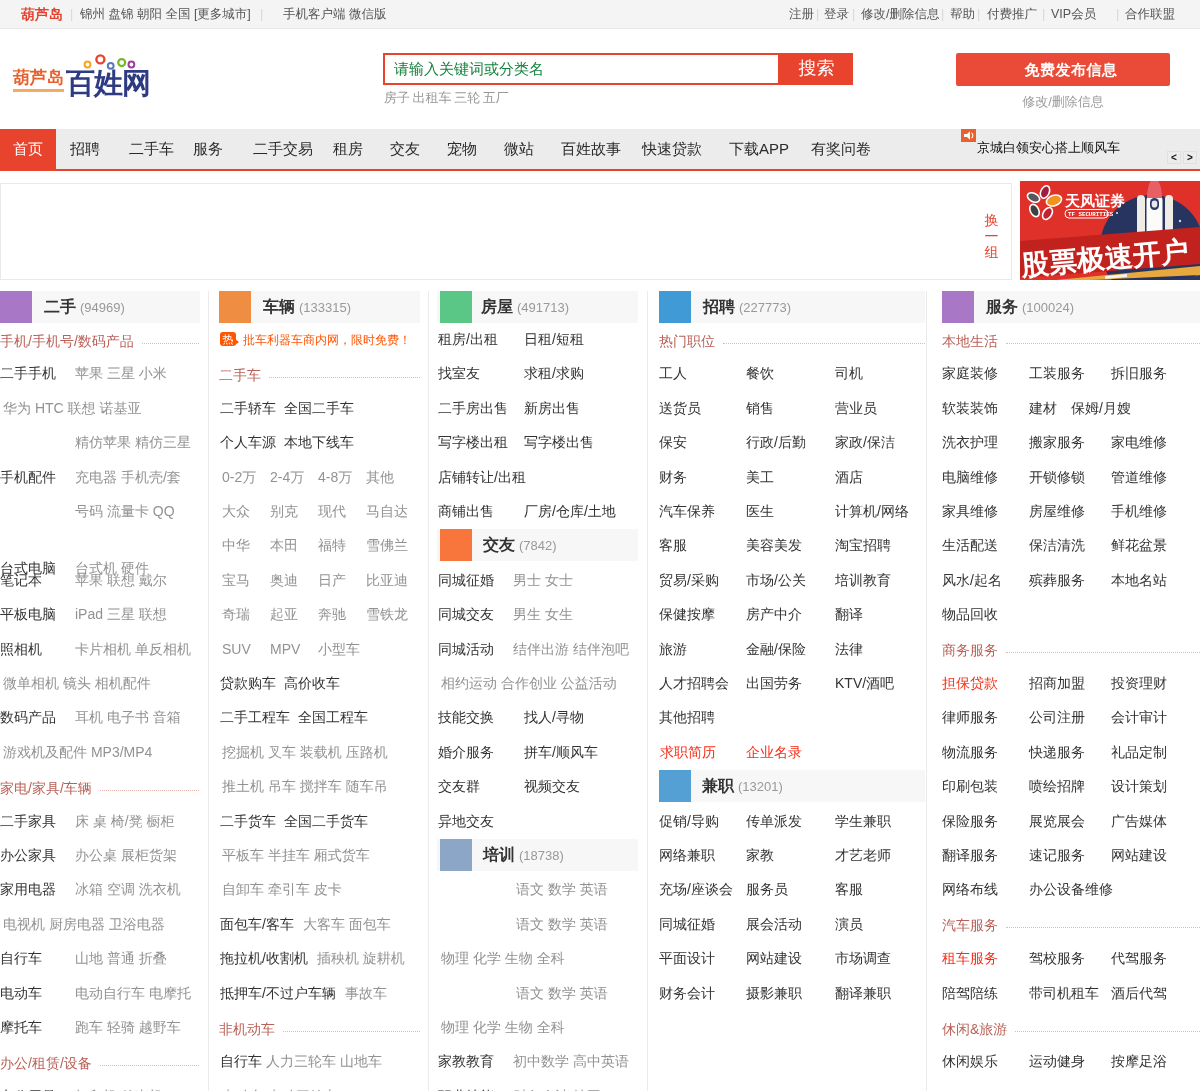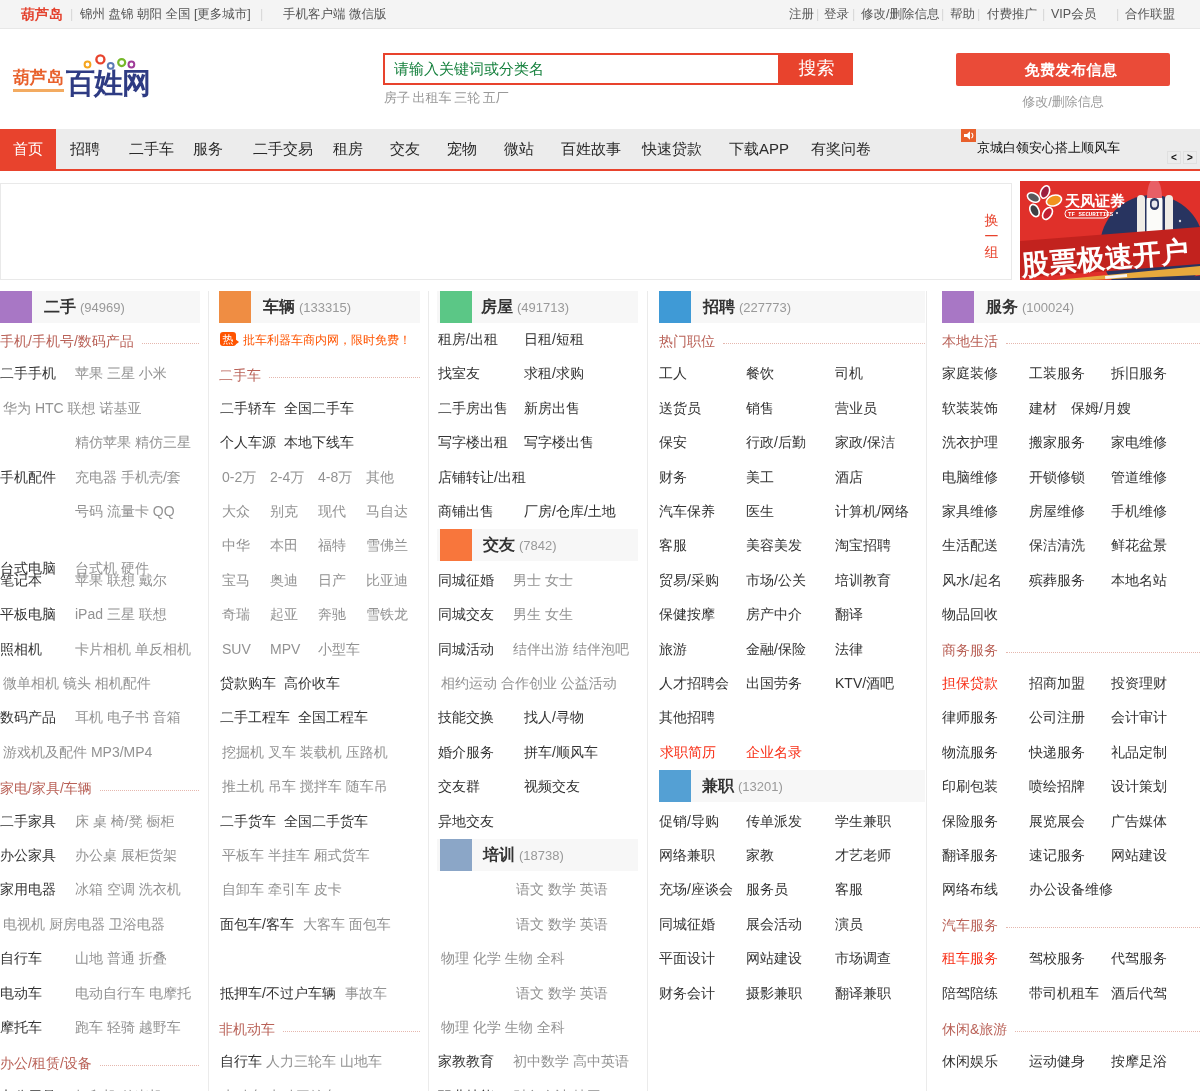--- a/index.html
+++ b/index.html
@@ -199,20 +199,21 @@
     <div class="row" style="left:219px;top:597.2px"><span class="ib gr" style="width:46px;margin-left:3px;">奇瑞</span><span class="ib gr" style="width:46px;margin-left:2px;">起亚</span><span class="ib gr" style="width:46px;margin-left:2px;">奔驰</span><span class="ib gr" style="margin-left:2px;">雪铁龙</span></div>
     <div class="row" style="left:219px;top:631.6px"><span class="ib gr" style="width:46px;margin-left:3px;">SUV</span><span class="ib gr" style="width:46px;margin-left:2px;">MPV</span><span class="ib gr" style="margin-left:2px;">小型车</span></div>
     <div class="row" style="left:219px;top:666.0px"><span class="ib lb" style="margin-left:1px;">贷款购车</span><span class="ib lb" style="margin-left:8px;">高价收车</span></div>
     <div class="row" style="left:219px;top:700.4px"><span class="ib lb" style="margin-left:1px;">二手工程车</span><span class="ib lb" style="margin-left:8px;">全国工程车</span></div>
     <div class="row" style="left:219px;top:734.8px"><span class="ib gr" style="margin-left:3px;">挖掘机 叉车 装载机 压路机</span></div>
     <div class="row" style="left:219px;top:769.2px"><span class="ib gr" style="margin-left:3px;">推土机 吊车 搅拌车 随车吊</span></div>
     <div class="row" style="left:219px;top:803.6px"><span class="ib lb" style="margin-left:1px;">二手货车</span><span class="ib lb" style="margin-left:8px;">全国二手货车</span></div>
     <div class="row" style="left:219px;top:838.0px"><span class="ib gr" style="margin-left:3px;">平板车 半挂车 厢式货车</span></div>
     <div class="row" style="left:219px;top:872.4px"><span class="ib gr" style="margin-left:3px;">自卸车 牵引车 皮卡</span></div>
     <div class="row" style="left:219px;top:906.8px"><span class="ib lb" style="margin-left:1px;">面包车/客车</span><span class="ib gr" style="margin-left:9px;">大客车 面包车</span></div>
+    <div class="row" style="left:219px;top:941.2px"><span class="ib lb" style="margin-left:1px;">拖拉机/收割机</span><span class="ib gr" style="margin-left:9px;">插秧机 旋耕机</span></div>
     <div class="row" style="left:219px;top:975.6px"><span class="ib lb" style="margin-left:1px;">抵押车/不过户车辆</span><span class="ib gr" style="margin-left:9px;">事故车</span></div>
     <div class="sh" style="left:219px;top:1012.0px;width:201px">非机动车<span class="dt"></span></div>
     <div class="row" style="left:219px;top:1044.4px"><span class="ib lb" style="margin-left:1px;">自行车</span><span class="ib gr" style="margin-left:4px;">人力三轮车 山地车</span></div>
     <div class="row" style="left:219px;top:1078.8px"><span class="ib gr" style="margin-left:3px;">电动车 电动三轮车</span></div>
     <div class="hdr" style="left:437px;top:291px;width:201px"></div>
     <div class="hsq" style="left:440px;top:291px;background:#5bc786"></div>
     <div class="htitle" style="left:481px;top:291px">房屋</div>
     <div class="hcount" style="left:517px;top:291px">(491713)</div>
     <div class="row" style="left:437px;top:322.0px"><span class="ib lb" style="width:86px;margin-left:1px;">租房/出租</span><span class="ib lb" style="">日租/短租</span></div>
     <div class="row" style="left:437px;top:356.4px"><span class="ib lb" style="width:86px;margin-left:1px;">找室友</span><span class="ib lb" style="">求租/求购</span></div>

